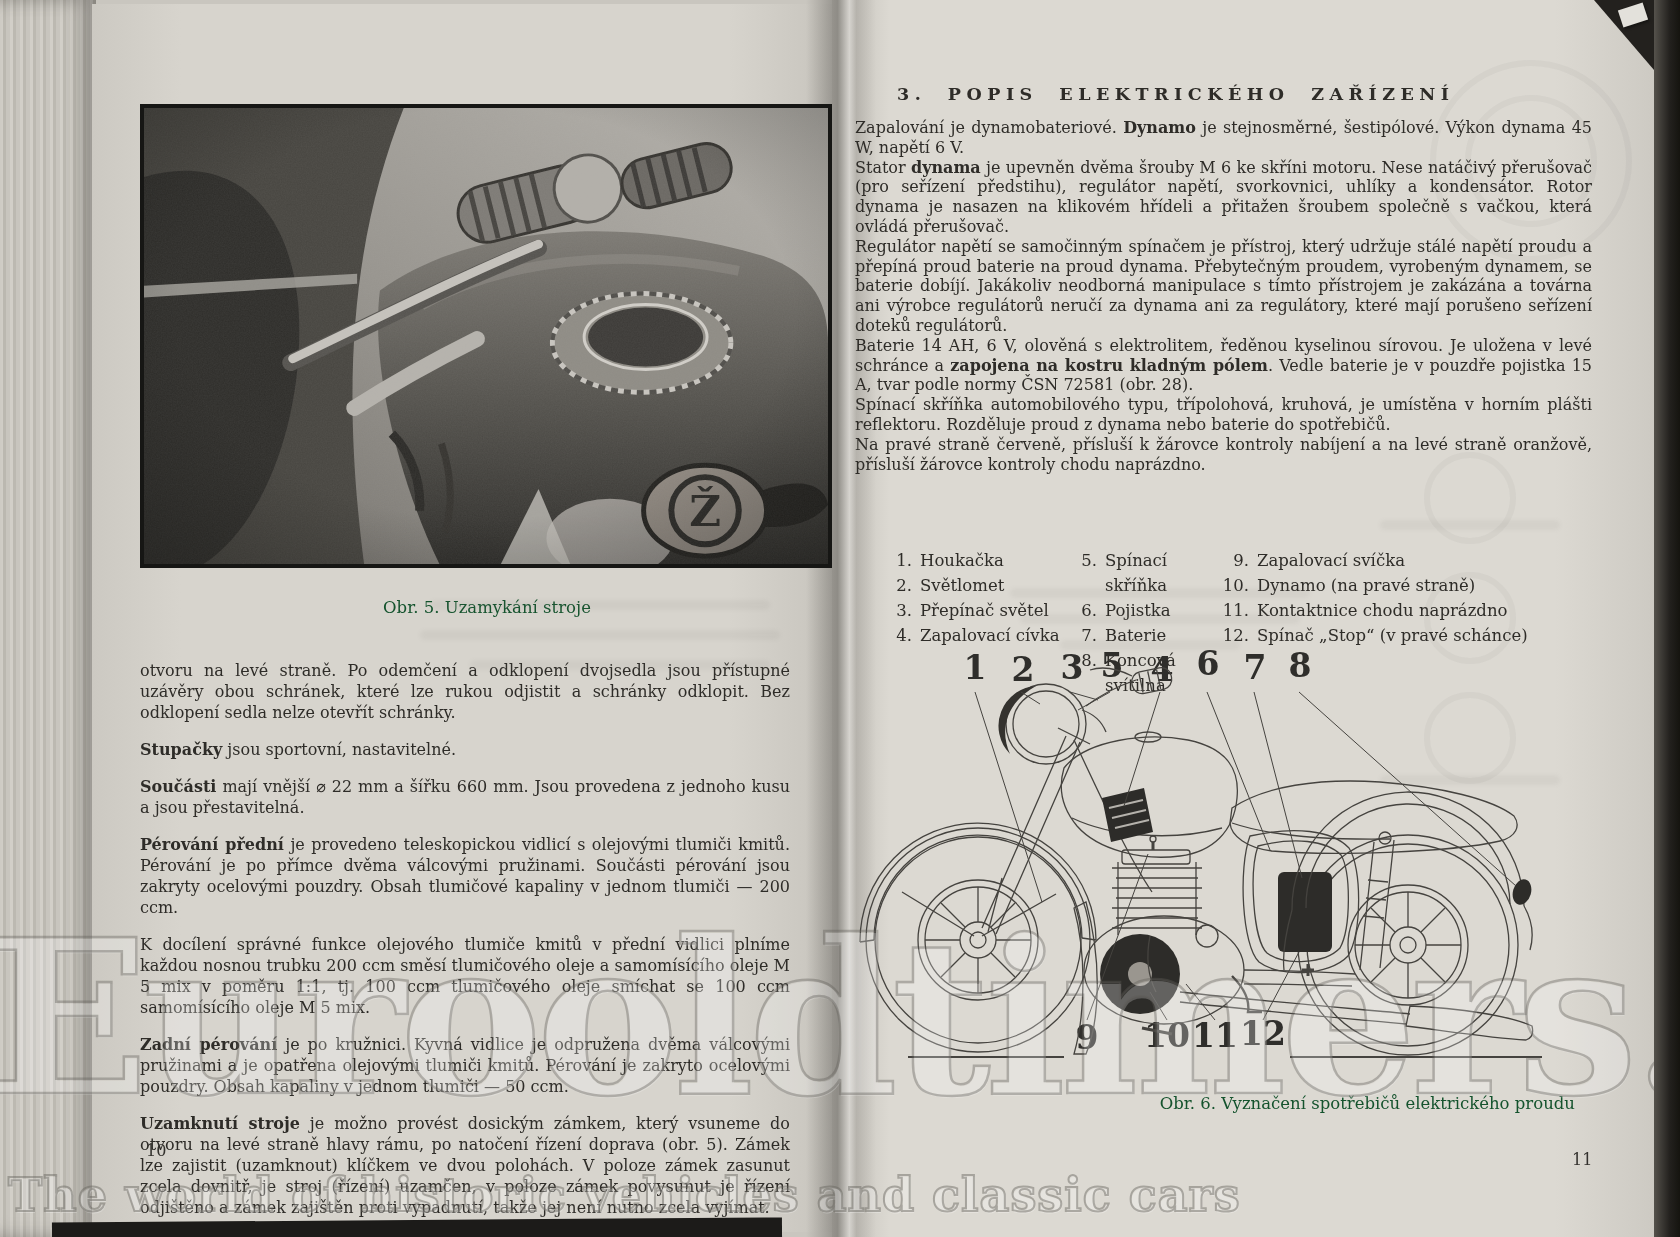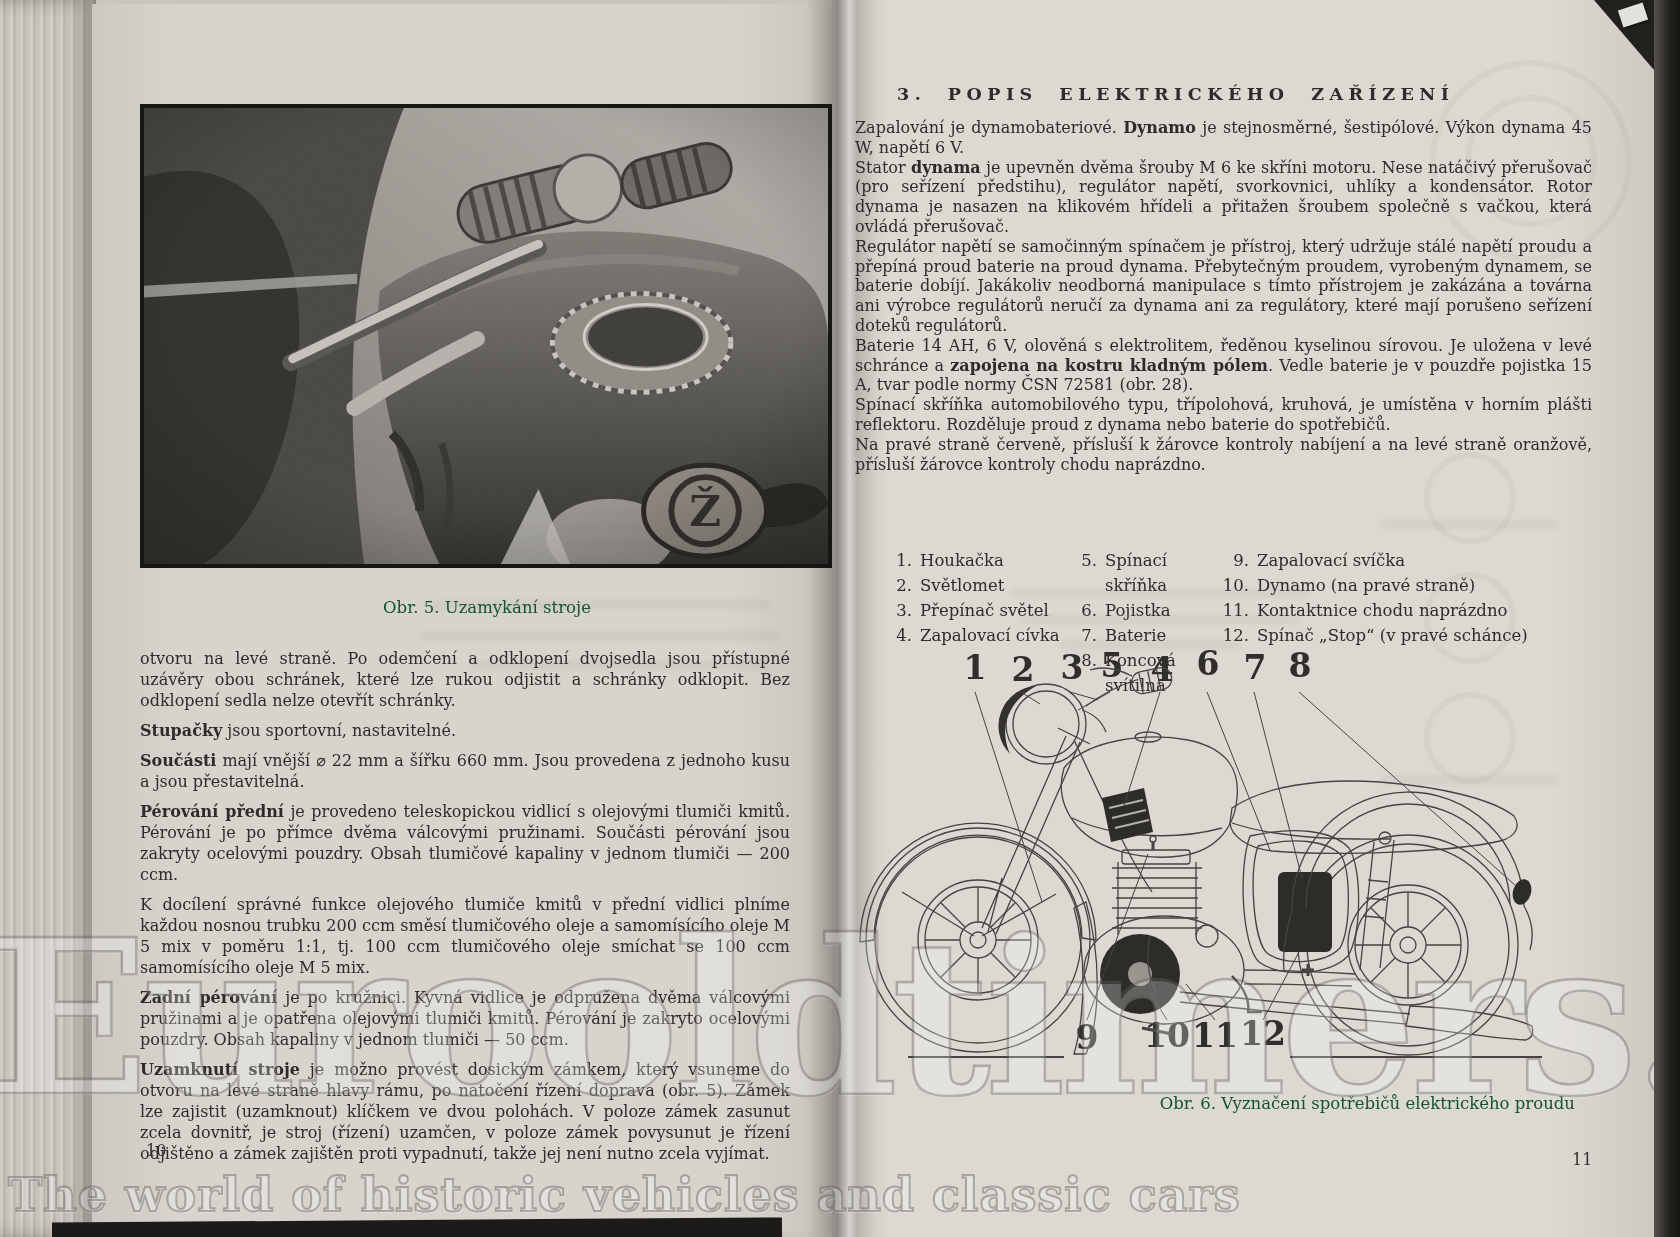--- a/index.html
+++ b/index.html
@@ -35,21 +35,21 @@
 
   
   .cap{font-size:16.5px;color:#14532d;}
   .cap-left{left:142px;top:598px;width:690px;text-align:center;}
   .cap-right{left:855px;top:1094px;width:720px;text-align:right;}
   .pagenum{font-size:16px;color:#33312d;}
   .pn-left{left:146px;top:1141px;}
   .pn-right{left:1572px;top:1150px;}
 
   .ltext{left:140px;top:644px;width:650px;font-size:16px;line-height:21px;text-align:justify;}
-  .ltext p{margin:4px 0 9px 0;}
+  .ltext p{margin:16px 0 9px 0;}
   .rhead{left:897px;top:84px;width:737px;font-size:17.5px;font-weight:bold;
     letter-spacing:5.5px;word-spacing:10px;}
   .rtext{left:855px;top:118px;width:737px;font-size:16px;line-height:19.8px;text-align:justify;}
   .rtext p{margin:0;}
   b{font-weight:bold;}
 
   
   .legend{left:880px;top:548px;width:700px;display:flex;font-size:16.5px;line-height:25px;}
   .legend .col{display:flex;flex-direction:column;}
   .legend .c1{width:185px;}

